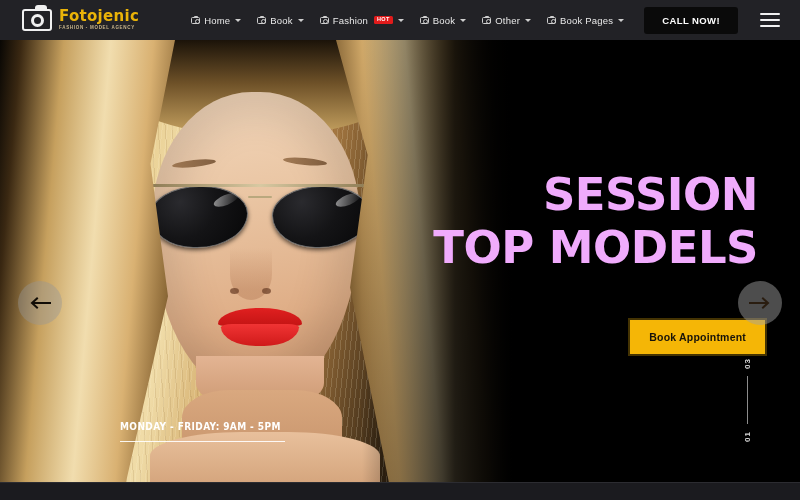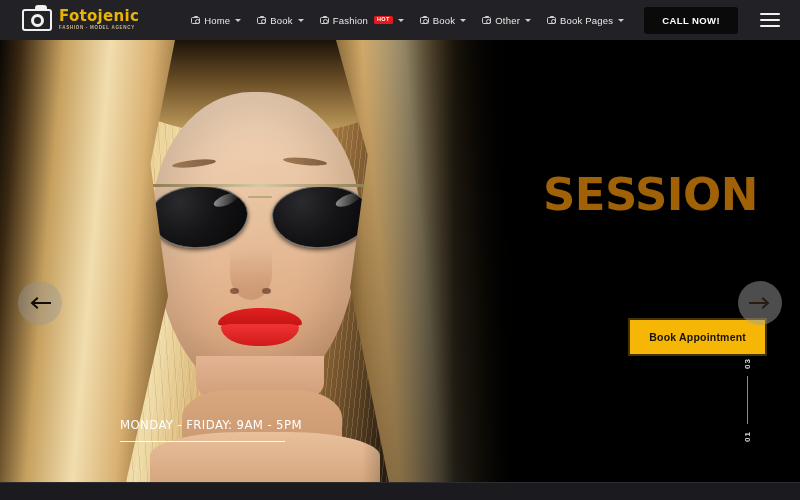--- a/index.html
+++ b/index.html
@@ -217,21 +217,21 @@
     position:absolute; top:0; right:0; width:150px; height:442px;
     background:linear-gradient(90deg, rgba(0,0,0,0), rgba(0,0,0,.85) 62%, #000 100%);
   }
 
   
   .hero-copy {
     position:absolute; right:0; top:0; width:370px; height:442px;
   }
   .headline {
     position:absolute; left:0; right:42px; top:128px;
-    text-align:right; color:#a16207;
+    text-align:right; color:#f0abfc;
     font-family:"DejaVu Sans", sans-serif;
     font-weight:bold; font-size:45px; line-height:1.18;
     letter-spacing:-.5px;
     text-transform:uppercase;
   }
   .headline .l2 { display:block; }
   .book-btn {
     position:absolute; right:35px; top:280px;
     background:#f5b606; color:#17130a;
     font-size:10.5px; font-weight:bold;
@@ -242,21 +242,21 @@
   }
 
   
   .info-left {
     position:absolute; left:120px; bottom:40px; width:165px;
   }
   .info-right {
     position:absolute; left:558px; bottom:40px; width:120px;
   }
   .info-label {
-    color:#fff; font-size:13px; font-weight:normal;
+    color:#fff; font-size:10px; font-weight:bold;
     letter-spacing:.4px; text-transform:uppercase;
     font-family:"DejaVu Sans Condensed", "DejaVu Sans", sans-serif;
     white-space:nowrap;
   }
   .info-rule {
     margin-top:9px; height:1.5px; width:100%;
     background:rgba(255,255,255,.9);
   }
   .info-right .info-rule { width:120px; }
 
@@ -393,20 +393,21 @@
       <div class="hand"></div>
 
       <div class="hair-front-l"></div>
       <div class="hair-front-r"></div>
       <div class="photo-fade"></div>
     </div>
 
     <div class="hero-copy">
       <div class="headline">
         <span class="l1">SESSION</span>
+        <span class="l2">TOP MODELS</span>
       </div>
       <button class="book-btn">Book Appointment</button>
     </div>
 
     <div class="info-left">
       <div class="info-label">MONDAY - FRIDAY: 9AM - 5PM</div>
       <div class="info-rule"></div>
     </div>
 
 

